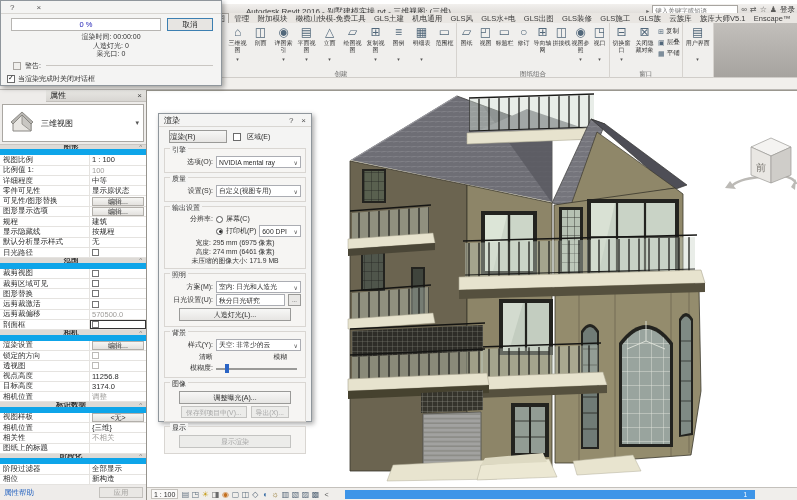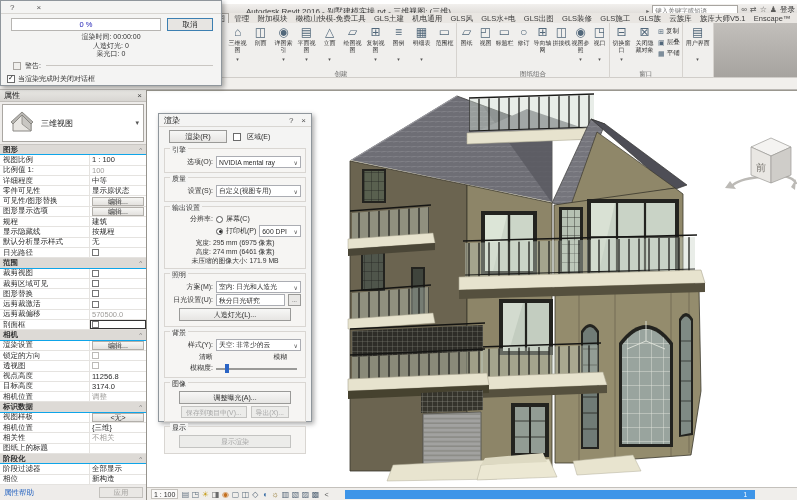--- a/index.html
+++ b/index.html
@@ -36,41 +36,41 @@
   .rbtn-s .blab { font-size:6.5px; color:#333; white-space:nowrap; }
   .rib-small-col { display:flex; flex-direction:column; justify-content:flex-start; padding-top:3px; }
   .rib-fill { flex:1; background:linear-gradient(#c2bfbb,#a6a39f); }
   .sheetbtn { width:19px; }
 
   
   .optionsbar { left:0; top:78px; width:797px; height:12px; background:#f1efec; border-bottom:1px solid #bbb8b4; }
 
   
   .props { left:0; top:90px; width:147px; height:410px; background:#eeecea; border-right:1px solid #96938d; font-size:8px; }
-  .props-head { height:12px; background:linear-gradient(#e8e7e4,#d8d6d2); border-bottom:1px solid #c2bfbb; display:flex; justify-content:space-between; align-items:center; padding:0 4px; }
+  .props-head { height:12px; background:linear-gradient(#e8e7e4,#d8d6d2); border-bottom:1px solid #c2bfbb; display:flex; justify-content:space-between; align-items:center; padding:0 4px;margin-left:46px; }
   .props-head .ttl { font-size:8px; color:#222; }
   .props-head .x { font-size:8px; color:#444; }
   .type-sel { margin:2px; height:38px; background:#fff; border:1px solid #aaa7a2; display:flex; align-items:center; }
   .type-sel svg { margin:0 6px; }
   .type-sel .tlab { flex:1; font-size:8px; color:#222; }
   .type-sel .tarr { padding-right:4px; color:#555; font-size:7px; }
   .sel-row { display:flex; height:16px; align-items:center; padding:0 2px; gap:2px; }
   .inst-combo { flex:1; height:13px; border:1px solid #a5a29d; background:#fff; display:flex; align-items:center; justify-content:space-between; padding:0 3px; font-size:7.5px; }
   .inst-combo .carr { font-size:6px; color:#555; }
   .edit-type { height:13px; border:1px solid #b2afaa; background:linear-gradient(#f7f7f5,#e4e2df); display:flex; align-items:center; gap:2px; padding:0 3px; font-size:6.5px; }
   .edit-type .eticon { font-size:7px; color:#51677a; }
   .prows { background:#fff; border-top:1px solid #c9c6c2; }
   .prow { display:flex; height:10.3px; border-bottom:1px solid #e5e3e0; align-items:center; overflow:hidden; }
   .plabel { width:90px; padding-left:3px; font-size:7.5px; color:#2b2b2b; white-space:nowrap; overflow:hidden; border-right:1px solid #e5e3e0; }
   .pval { flex:1; padding:0 2px; display:flex; align-items:center; height:100%; }
   .ptext { font-size:7.5px; color:#2b2b2b; white-space:nowrap; overflow:hidden; }
   .pchk { display:none; width:7px; height:7px; border:1px solid #757575; background:#fff; }
   .sectitle { display:none; }
   .secpin { display:none; }
-  .prow.sec { background:#dddad6; border-bottom:1px solid #0ea5e9; }
+  .prow.sec { background:#dddad6; border-bottom:6px solid #0ea5e9;text-align:center; }
   .prow.sec .sectitle { display:block; flex:1; padding-left:3px; font-size:7.5px; font-weight:bold; color:#333; }
   .prow.sec .secpin { display:block; padding-right:4px; font-size:6px; color:#777; }
   .prow.chk .pchk { display:inline-block; }
   .prow.mut .ptext { color:#9e9c99; }
   .prow.mut .pchk { border-color:#bdbbb8; }
   .prow.btnrow .ptext { flex:1; text-align:center; border:1px solid #b2afaa; background:linear-gradient(#f6f6f4,#e3e1de); height:9px; line-height:8px; font-size:7px; }
   .prow.foc .pval { outline:1.5px solid #333; outline-offset:-1px; }
   .props-footer { position:absolute; left:4px; right:3px; bottom:2px; display:flex; justify-content:space-between; align-items:center; }
   .help-link { color:#1f5fbf; font-size:7.5px; }
   .apply-btn { width:44px; height:11px; border:1px solid #c3c1bd; background:#e9e7e4; color:#a6a4a1; font-size:7.5px; text-align:center; line-height:10px; }
@@ -107,21 +107,21 @@
   .pg-warn .wl { font-size:7px; margin-left:4px; color:#333; }
   .pg-warn .wline { flex:1; height:1px; background:#c9c6c2; margin-left:5px; }
   .pg-close-row { display:flex; align-items:center; margin:3px 8px 0 6px; gap:3px; }
   .cbx { width:8px; height:8px; border:1px solid #6a6a6a; background:#fff; position:relative; }
   .cbx.on::after { content:"✓"; position:absolute; left:0px; top:-2px; font-size:7px; color:#222; }
   .pg-close-row .cl { font-size:7px; color:#333; }
 
   
   .render-dlg { left:158px; top:113px; width:154px; height:309px; z-index:40; }
   .rd-row1 { display:flex; align-items:center; gap:6px; padding:3px 8px 1px 10px; }
-  .rd-render-btn { width:58px; height:13px; border:1px solid #9a9a98; background:linear-gradient(#f7f7f6,#e6e5e3); font-size:7.5px; text-align:center; line-height:12px; }
+  .rd-render-btn { width:58px; height:13px; border:1px solid #9a9a98; background:linear-gradient(#f7f7f6,#e6e5e3); font-size:7.5px; text-align:left; line-height:12px; }
   .rd-chkl { font-size:7px; }
   .grp { border:1px solid #d9d6d2; background:#f6f5f3; margin:4px 5px 0 5px; position:relative; padding:6px 4px 3px 4px; }
   .grp-label { position:absolute; top:-4px; left:5px; background:#f4f4f3; padding:0 2px; font-size:7px; color:#333; }
   .frow { display:flex; align-items:center; gap:3px; margin:1px 0; }
   .flab { width:44px; text-align:right; font-size:7px; color:#333; flex:none; }
   .combo { flex:1; height:12px; border:1px solid #abadb3; background:#fff; display:flex; align-items:center; justify-content:space-between; padding:0 2px; font-size:6.8px; overflow:hidden; white-space:nowrap; }
   .combo .carr { font-size:6px; color:#555; }
   .radio { width:7px; height:7px; border:1px solid #555; border-radius:50%; background:#fff; position:relative; flex:none; }
   .radio.on::after { content:""; position:absolute; left:1.5px; top:1.5px; width:3px; height:3px; border-radius:50%; background:#222; }
   .rlab { font-size:7px; }

